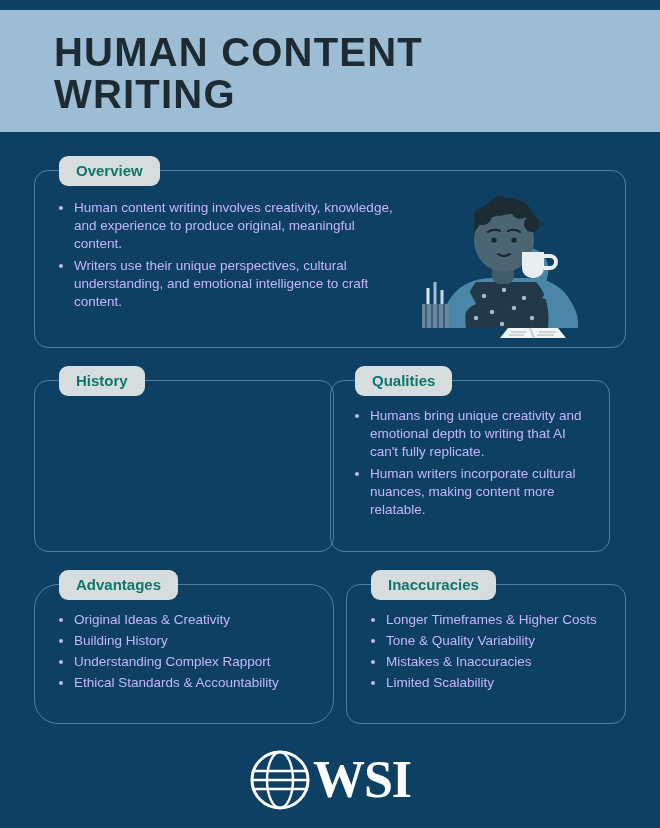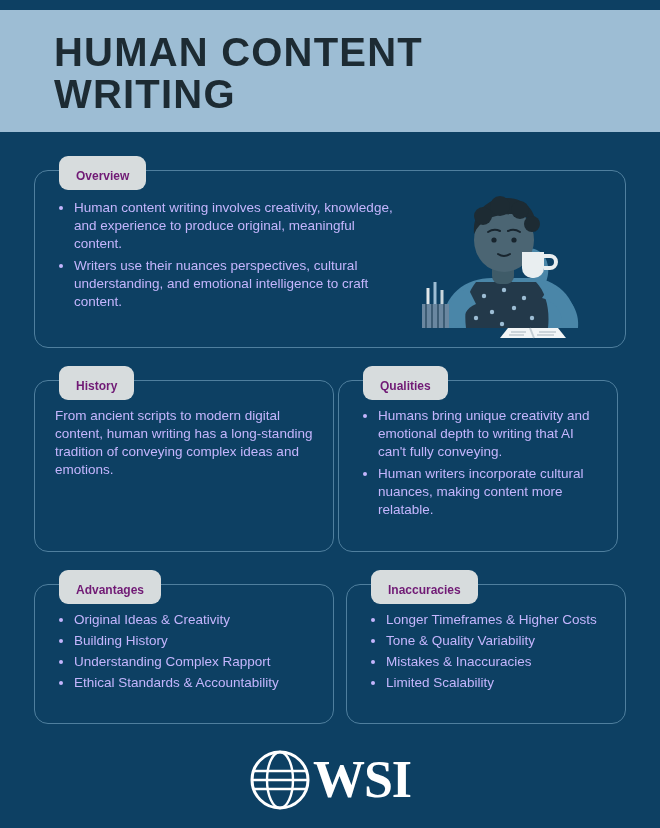--- a/index.html
+++ b/index.html
@@ -44,24 +44,24 @@
     position: absolute;
     border: 1.5px solid #4f7f9e;
     border-radius: 14px;
     box-sizing: border-box;
   }
   .card-title {
     position: absolute;
     top: -15px;
     left: 24px;
     background: #d7dcdd;
-    color: #701a75;
+    color: #0f766e;
     font-weight: 700;
-    font-size: 12px;
-    padding: 13px 17px 7px 17px;
+    font-size: 15px;
+    padding: 6px 17px 7px 17px;
     border-radius: 9px;
     white-space: nowrap;
   }
   .card-body {
     color: #c4b5fd;
     font-size: 13.5px;
     line-height: 1.33;
     padding: 26px 20px 14px 20px;
     box-sizing: border-box;
   }
@@ -74,22 +74,22 @@
     margin-bottom: 4px;
   }
   ul.bullets li:last-child { margin-bottom: 0; }
   .plain-text {
     margin: 0;
   }
   
   #card-overview { left: 34px; top: 160px; width: 592px; height: 178px; }
   #card-overview .card-body { width: 380px; padding-top: 28px; }
   #card-history  { left: 34px; top: 370px; width: 300px; height: 172px; }
-  #card-qualities{ left: 338px; top: 370px; width: 280px; height: 172px; }
-  #card-advantages { left: 34px; top: 574px; width: 300px; height: 140px; }
+  #card-qualities{ left: 330px; top: 370px; width: 280px; height: 172px; }
+  #card-advantages { left: 34px; top: 574px; width: 300px; height: 140px; border-radius: 24px; }
   #card-limitations { left: 346px; top: 574px; width: 280px; height: 140px; }
 
   #card-advantages ul.bullets li,
   #card-limitations ul.bullets li { margin-bottom: 3px; }
 
   
   .illustration {
     position: absolute;
     left: 380px;
     top: 168px;
@@ -125,21 +125,21 @@
 
   <div class="header">
     <h1>HUMAN CONTENT WRITING</h1>
   </div>
 
   <div class="card" id="card-overview">
     <div class="card-title">Overview</div>
     <div class="card-body">
       <ul class="bullets">
         <li>Human content writing involves creativity, knowledge, and experience to produce original, meaningful content.</li>
-        <li>Writers use their nuances perspectives, cultural understanding, and emotional intelligence to craft content.</li>
+        <li>Writers use their unique perspectives, cultural understanding, and emotional intelligence to craft content.</li>
       </ul>
     </div>
   </div>
 
   <div class="illustration">
     <svg viewBox="0 0 240 178" width="240" height="178" xmlns="http://www.w3.org/2000/svg">
 
       <rect x="0" y="148" width="240" height="4" fill="#0d4063"></rect>
 
       <path d="M62 150 C62 116 86 100 112 100 L150 100 C176 100 196 118 198 150 Z" fill="#4a86a8"></path>
@@ -200,30 +200,27 @@
           <line x1="52" y1="126" x2="52" y2="150"></line>
           <line x1="58" y1="126" x2="58" y2="150"></line>
           <line x1="64" y1="126" x2="64" y2="150"></line>
         </g>
       </g>
     </svg>
   </div>
 
   <div class="card" id="card-history">
     <div class="card-title">History</div>
-    <div class="card-body">
-      <p class="plain-text">From ancient scripts to modern digital content, human writing has a long-standing tradition of conveying complex ideas and emotions.</p>
-    </div>
   </div>
 
   <div class="card" id="card-qualities">
     <div class="card-title">Qualities</div>
     <div class="card-body">
       <ul class="bullets">
-        <li>Humans bring unique creativity and emotional depth to writing that AI can't fully conveying.</li>
+        <li>Humans bring unique creativity and emotional depth to writing that AI can't fully replicate.</li>
         <li>Human writers incorporate cultural nuances, making content more relatable.</li>
       </ul>
     </div>
   </div>
 
   <div class="card" id="card-advantages">
     <div class="card-title">Advantages</div>
     <div class="card-body">
       <ul class="bullets">
         <li>Original Ideas &amp; Creativity</li>

